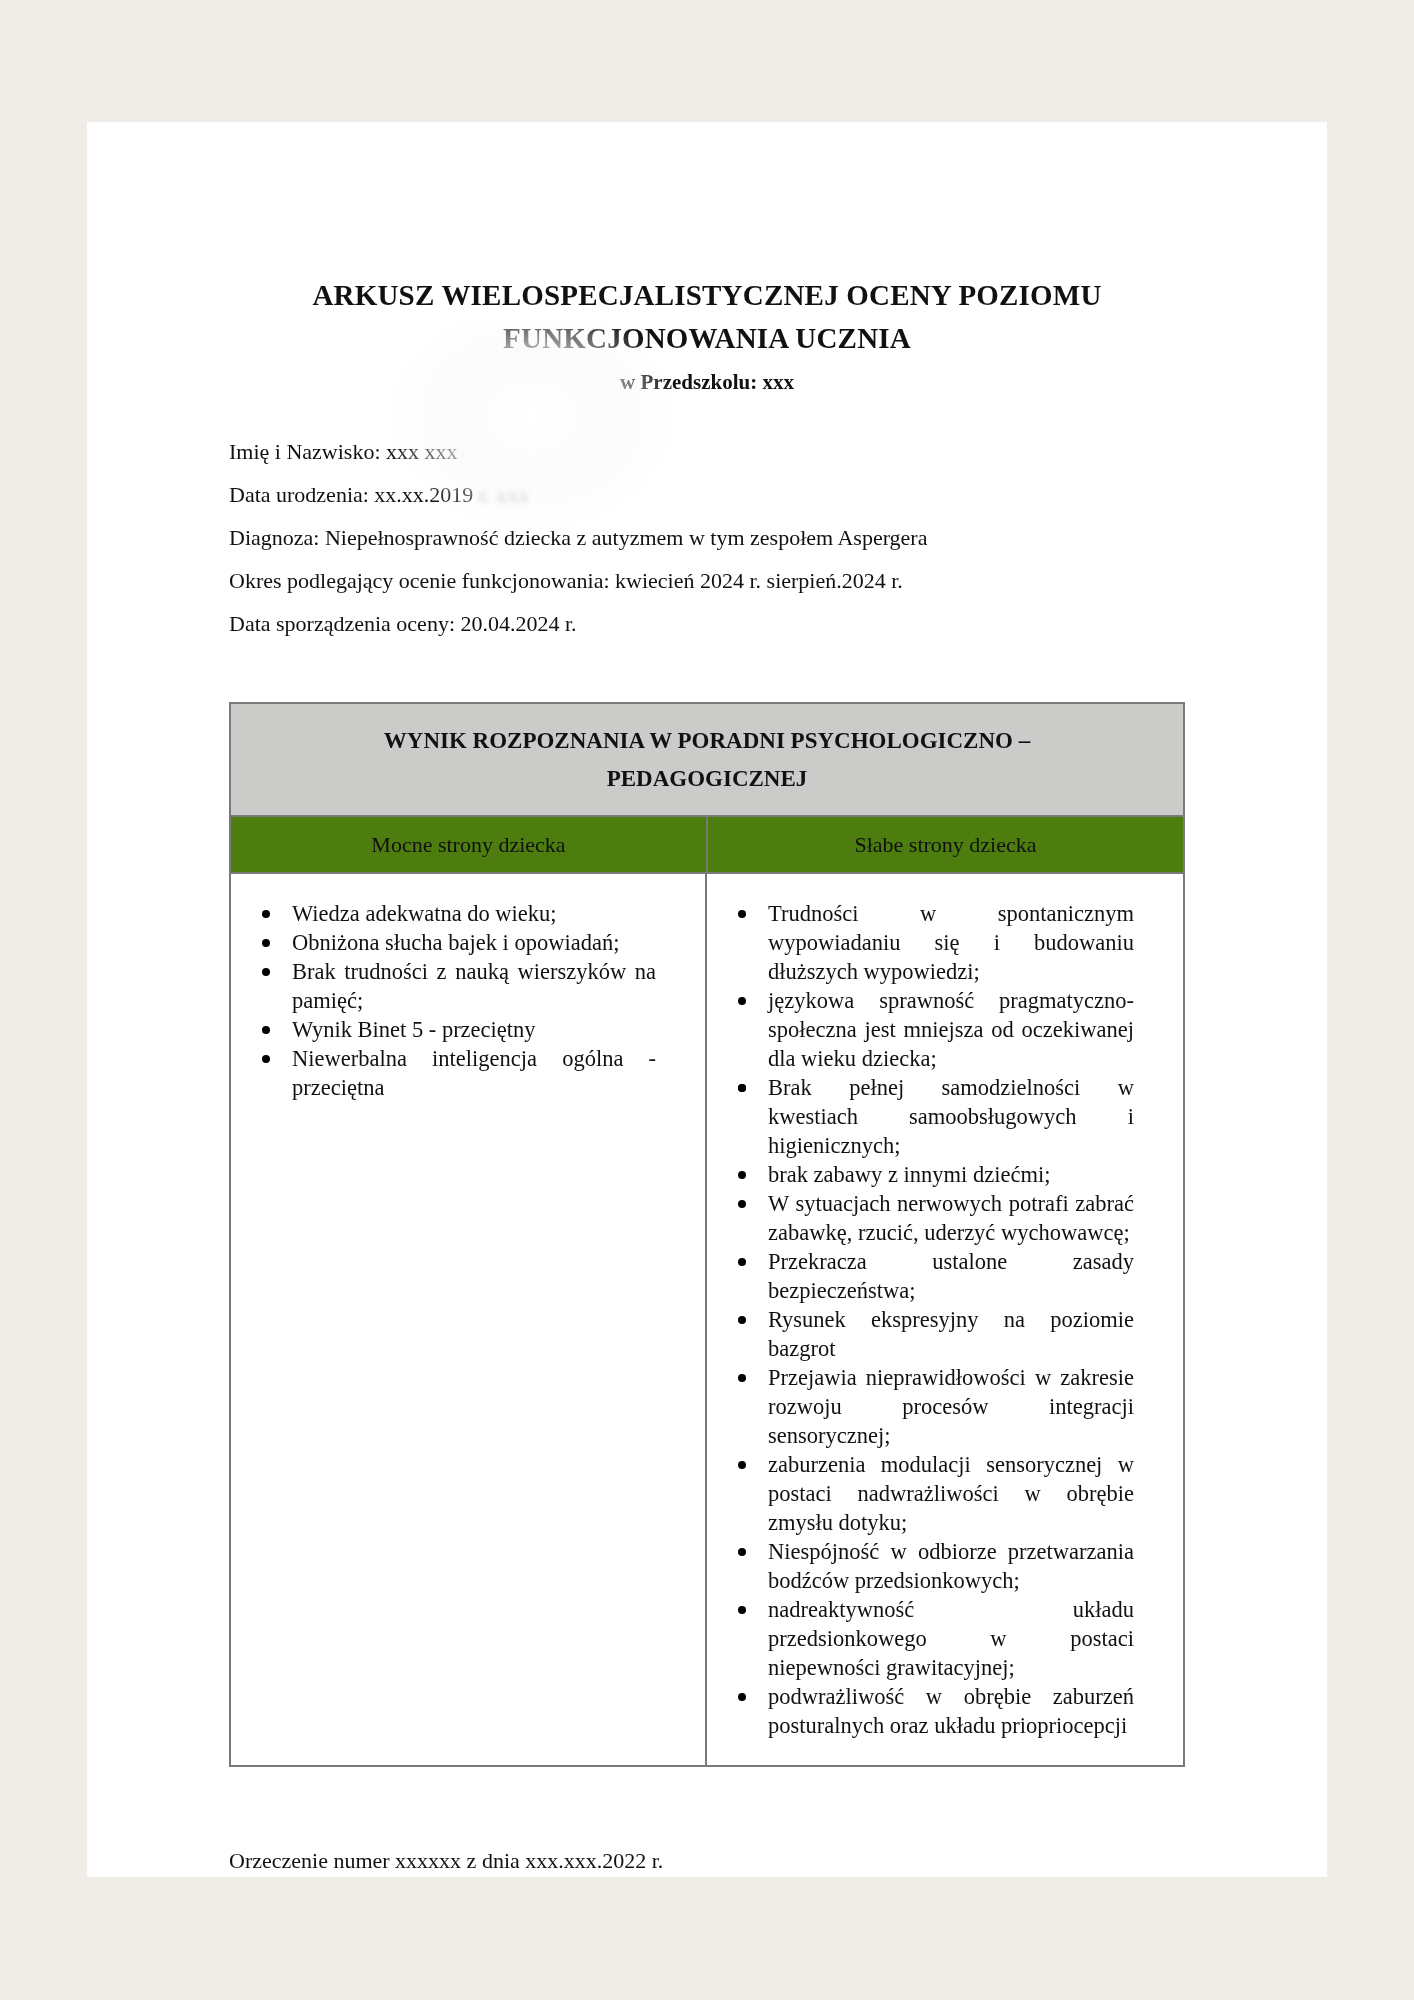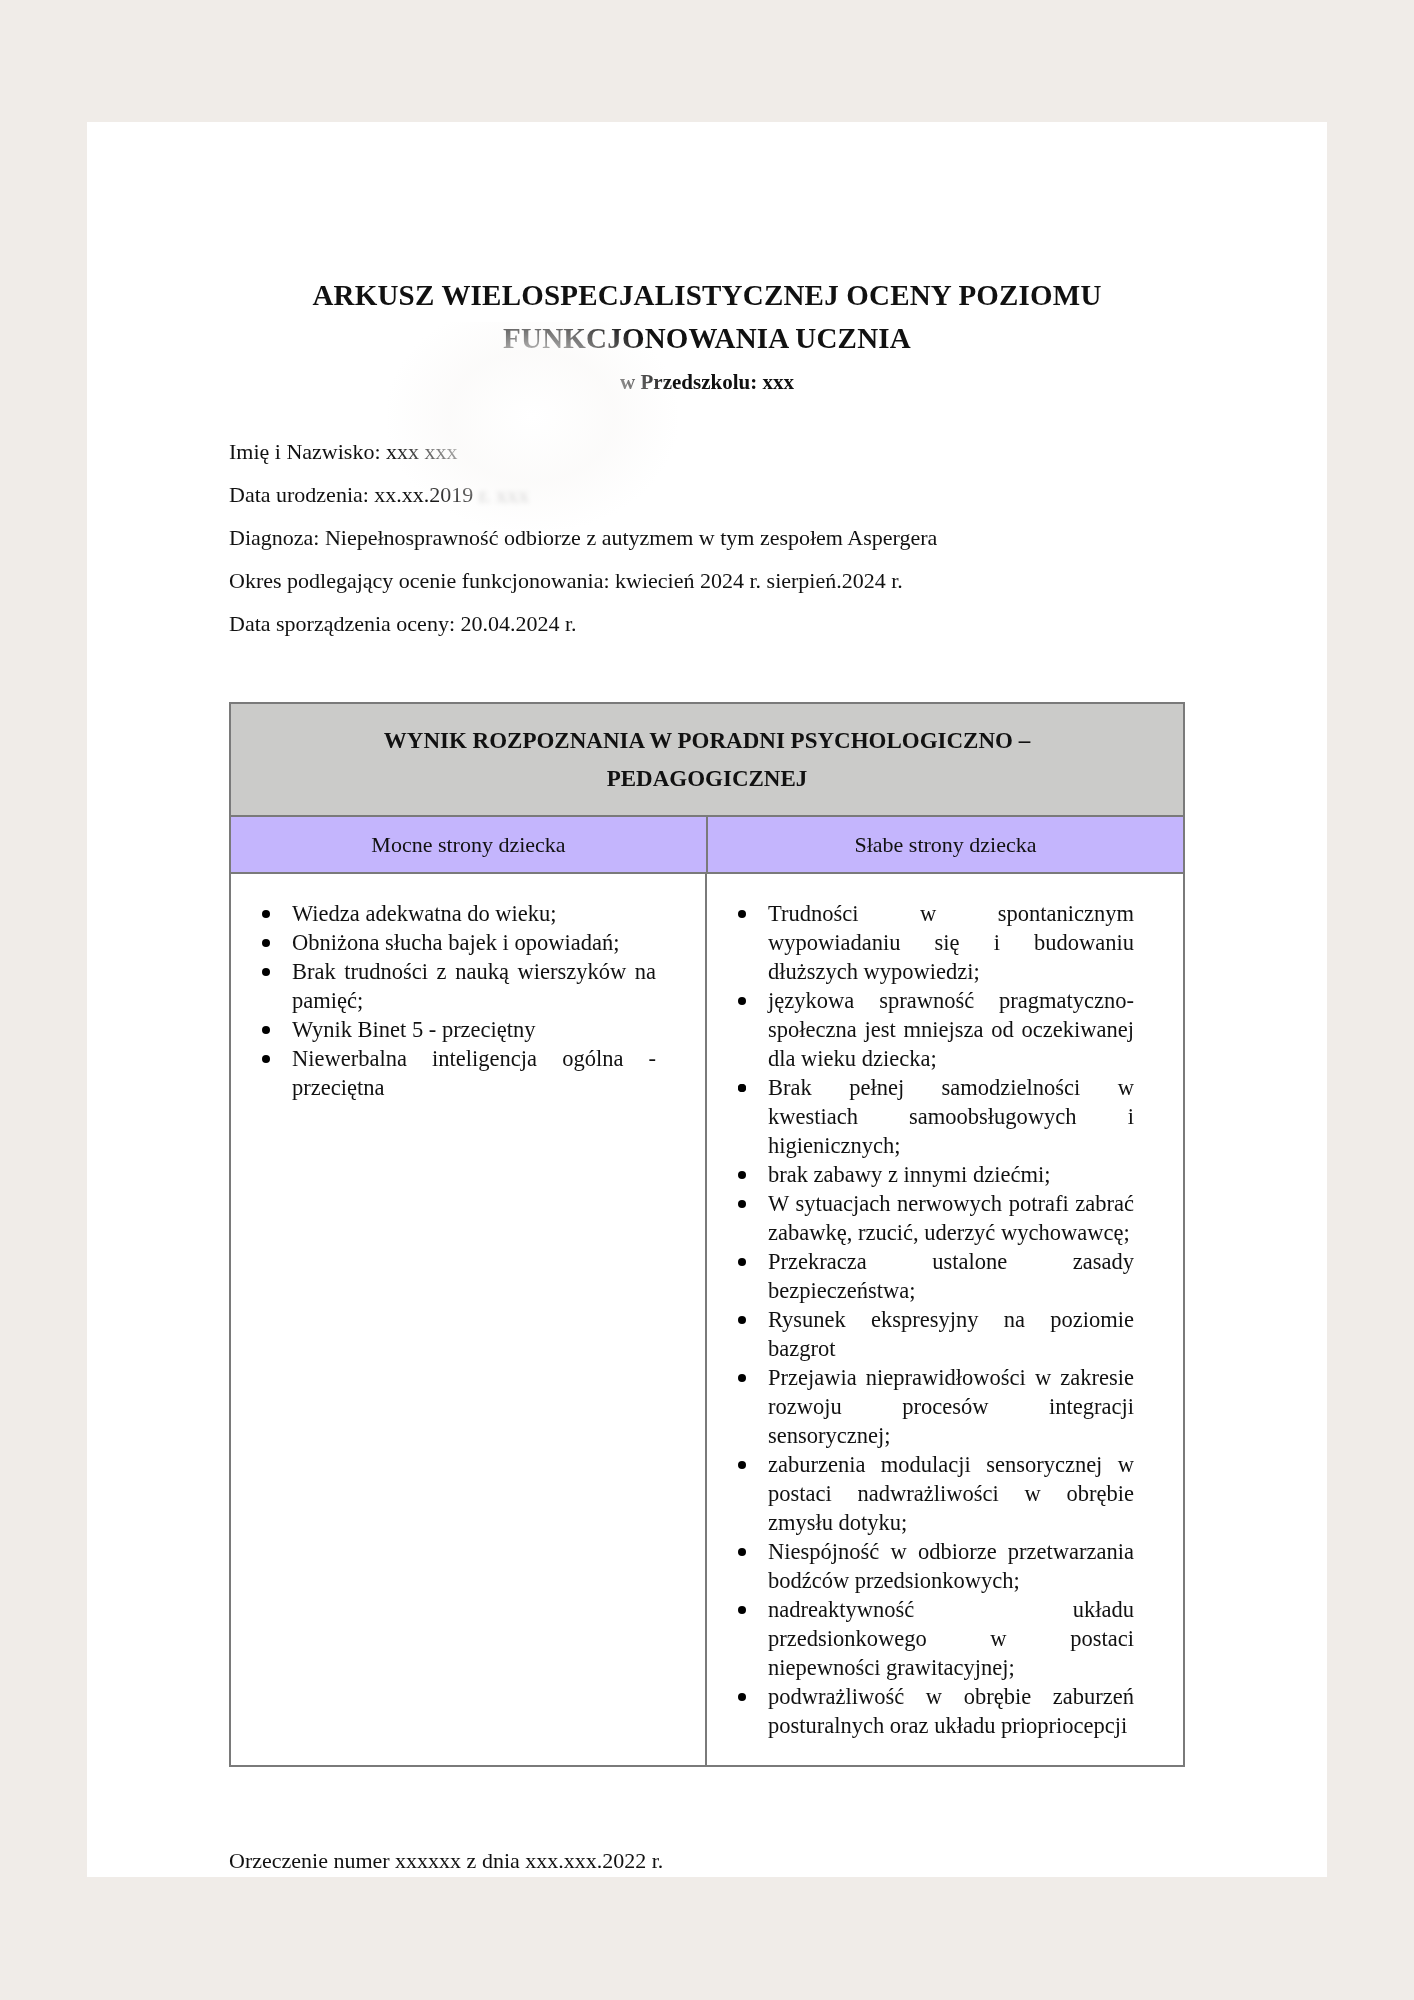--- a/index.html
+++ b/index.html
@@ -83,21 +83,21 @@
     display: flex;
     flex-direction: column;
     align-items: center;
     justify-content: center;
     font-weight: bold;
     font-size: 23px;
     line-height: 38px;
   }
   .tbl-subheader {
     display: flex;
-    background: #c4b5fd;
+    background: #4d7c0f;
     border-bottom: 2px solid #7a7a7a;
     height: 55px;
   }
   .tbl-subheader .subcol {
     flex: 1 1 50%;
     display: flex;
     align-items: center;
     justify-content: center;
     font-size: 22px;
   }
@@ -159,21 +159,21 @@
     </div>
 
     <div class="doc-subtitle">w Przedszkolu: xxx</div>
 
     <div class="info-block">
 
         <p class="info-line"><span>Imię i Nazwisko: xxx xxx</span></p>
 
         <p class="info-line"><span>Data urodzenia: xx.xx.2019</span><span class="blur-frag"> r. xxx</span></p>
 
-        <p class="info-line"><span>Diagnoza: Niepełnosprawność odbiorze z autyzmem w tym zespołem Aspergera</span></p>
+        <p class="info-line"><span>Diagnoza: Niepełnosprawność dziecka z autyzmem w tym zespołem Aspergera</span></p>
 
         <p class="info-line"><span>Okres podlegający ocenie funkcjonowania: kwiecień 2024 r. sierpień.2024 r.</span></p>
 
         <p class="info-line"><span>Data sporządzenia oceny: 20.04.2024 r.</span></p>
       </div>
 
     <div class="assess-table">
       <div class="tbl-header">
         <div>WYNIK ROZPOZNANIA W PORADNI PSYCHOLOGICZNO –</div>
         <div>PEDAGOGICZNEJ</div>

